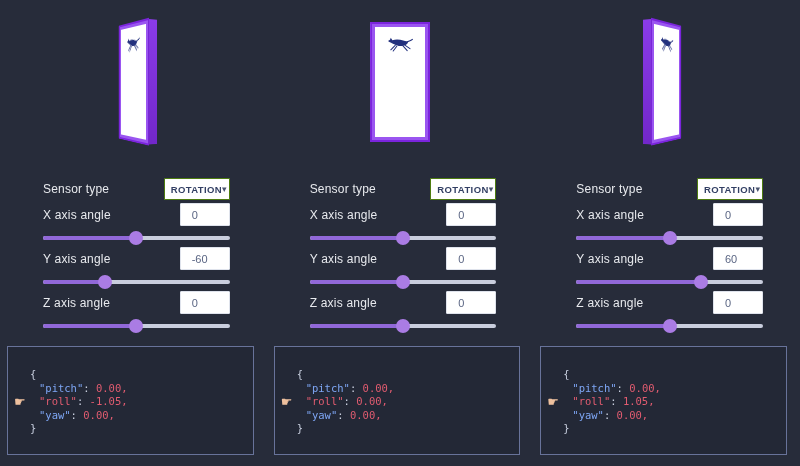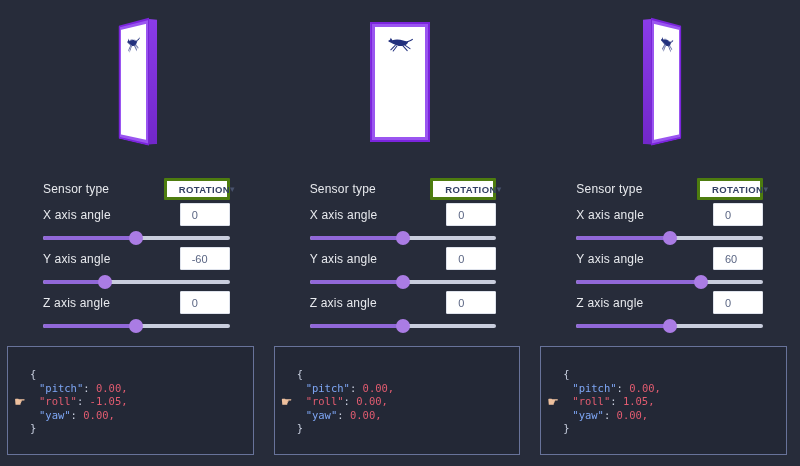--- a/index.html
+++ b/index.html
@@ -32,22 +32,22 @@
              background:linear-gradient(#8a3be8,#7227c9);
              transform-origin:left center;transform:rotateY(90deg)}
   .side-left{left:0}
   .side-right{left:100%}
 
   
   .controls{padding:8px 37px 0 43px}
   .row{height:23px;display:flex;justify-content:space-between;align-items:center}
   .row.sensor{height:22px;margin-bottom:3px}
   .label{font-size:12px;color:var(--label);letter-spacing:.2px}
-  .select{width:66px;height:22px;background:#fff;border:3px solid #4d7c0f;border-radius:1px;
-          display:flex;align-items:center;justify-content:space-between;padding:0 12px;cursor:pointer}
+  .select{width:66px;height:22px;background:#fff;border:1px solid #4d7c0f;border-radius:1px;
+          display:flex;align-items:center;justify-content:space-between;padding:0 6px;cursor:pointer}
   .select-text{font-size:9.5px;font-weight:bold;color:var(--select-text);letter-spacing:.4px}
   .caret{font-size:9px;color:#49536e;line-height:1}
   input.num{width:50px;height:23px;background:#fff;border:1px solid #dfe3ec;border-radius:1px;
             font-family:"Liberation Sans","DejaVu Sans",sans-serif;
             font-size:11px;color:var(--field-text);padding-left:11px;outline:none}
   .slider{height:16px;margin:4px 0 1px;position:relative;cursor:pointer}
   .slider .track{position:absolute;left:0;right:0;top:6px;height:4px;border-radius:2px;
                  background:var(--slider-rest)}
   .slider .fill{width:var(--pct,50%);height:100%;border-radius:2px;background:var(--accent)}
   .slider .thumb{position:absolute;top:1px;left:calc(var(--pct,50%) - 7px);width:14px;height:14px;

